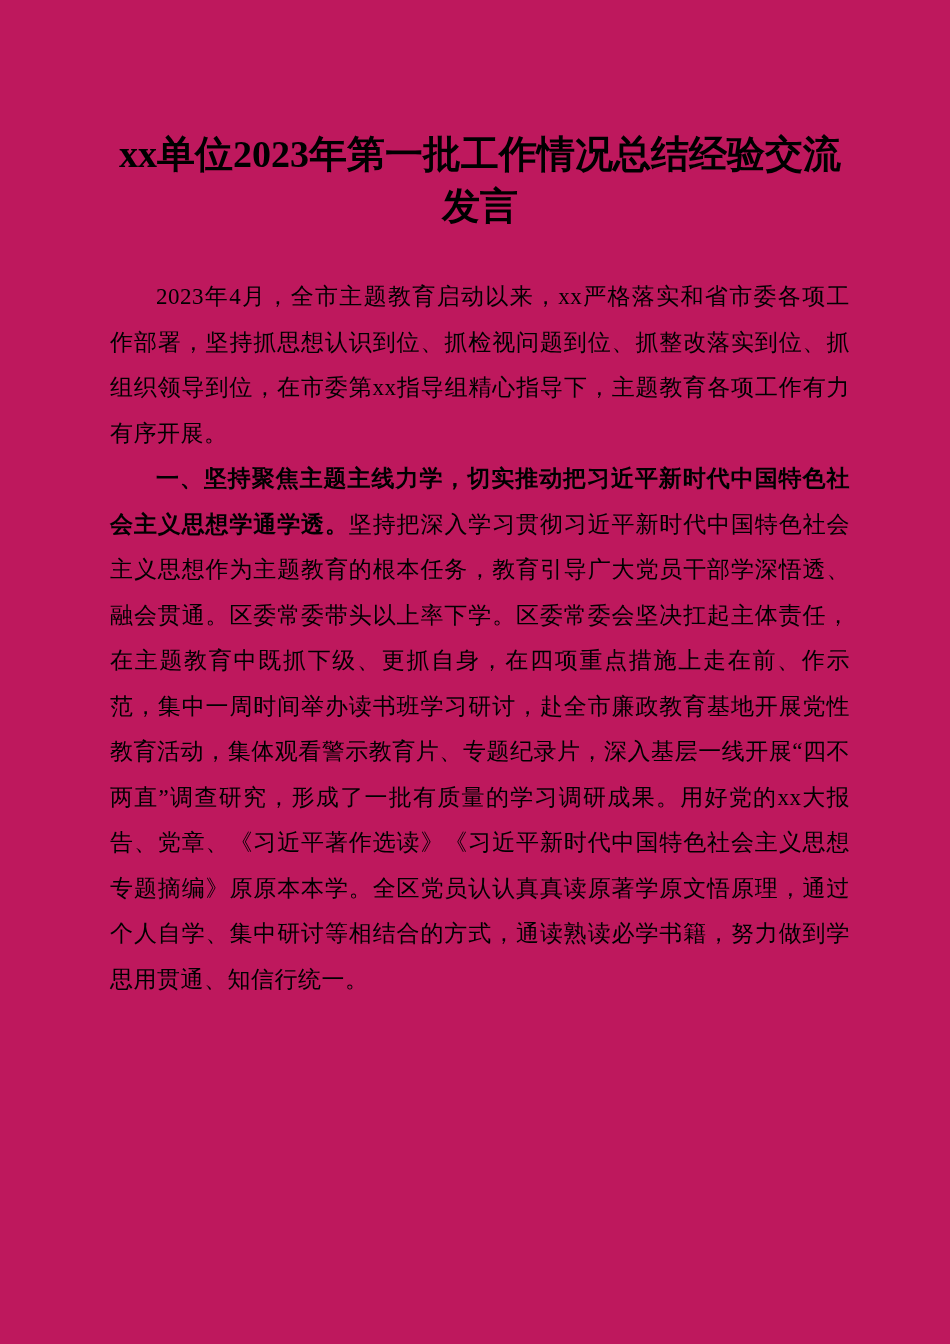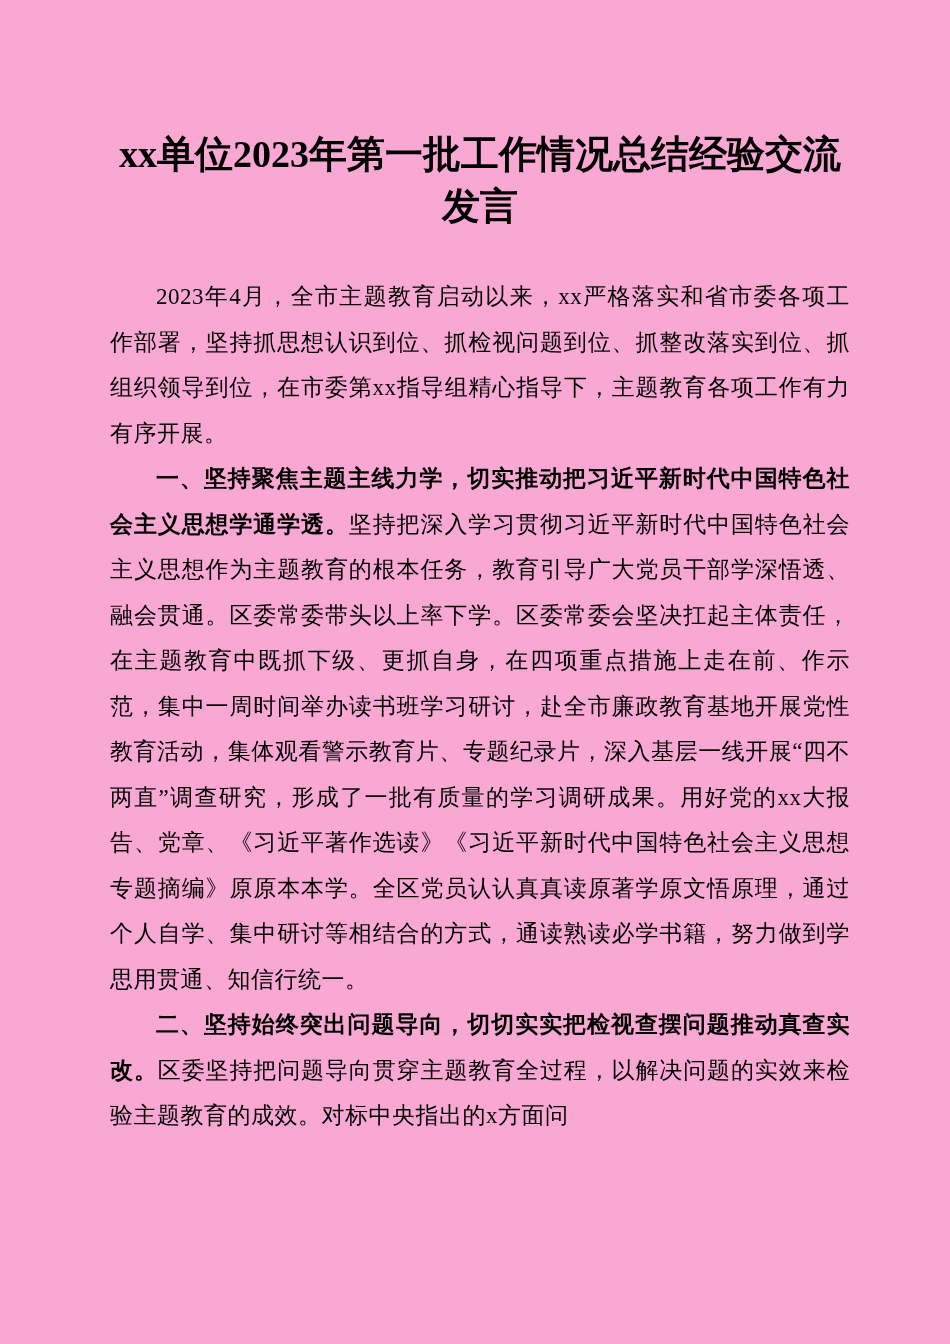--- a/index.html
+++ b/index.html
@@ -12,21 +12,21 @@
     height: 1344px;
     overflow: hidden;
     color: #000000;
     font-family: "Liberation Serif", serif;
   }
   .page {
     box-sizing: border-box;
     width: 950px;
     height: 1344px;
     padding: 128px 100px 0 110px;
-    background: #f9a8d4;
+    background: #be185d;
   }
   .doc-title {
     margin: 0 0 42px 0;
     font-family: "Liberation Serif", serif;
     font-size: 38px;
     line-height: 52px;
     font-weight: 700;
     text-align: center;
     color: #000000;
   }
@@ -50,15 +50,14 @@
 <body>
 
 <div class="page">
 
   <h1 class="doc-title">xx单位2023年第一批工作情况总结经验交流发言</h1>
 
   <p class="para"><span class="lead"></span><span>2023年4月，全市主题教育启动以来，xx严格落实和省市委各项工作部署，坚持抓思想认识到位、抓检视问题到位、抓整改落实到位、抓组织领导到位，在市委第xx指导组精心指导下，主题教育各项工作有力有序开展。</span></p>
 
   <p class="para"><span class="lead">一、坚持聚焦主题主线力学，切实推动把习近平新时代中国特色社会主义思想学通学透。</span><span>坚持把深入学习贯彻习近平新时代中国特色社会主义思想作为主题教育的根本任务，教育引导广大党员干部学深悟透、融会贯通。区委常委带头以上率下学。区委常委会坚决扛起主体责任，在主题教育中既抓下级、更抓自身，在四项重点措施上走在前、作示范，集中一周时间举办读书班学习研讨，赴全市廉政教育基地开展党性教育活动，集体观看警示教育片、专题纪录片，深入基层一线开展“四不两直”调查研究，形成了一批有质量的学习调研成果。用好党的xx大报告、党章、《习近平著作选读》《习近平新时代中国特色社会主义思想专题摘编》原原本本学。全区党员认认真真读原著学原文悟原理，通过个人自学、集中研讨等相结合的方式，通读熟读必学书籍，努力做到学思用贯通、知信行统一。</span></p>
 
-  <p class="para"><span class="lead">二、坚持始终突出问题导向，切切实实把检视查摆问题推动真查实改。</span><span>区委坚持把问题导向贯穿主题教育全过程，以解决问题的实效来检验主题教育的成效。对标中央指出的x方面问</span></p>
 
 </div>
 
 </body></html>

